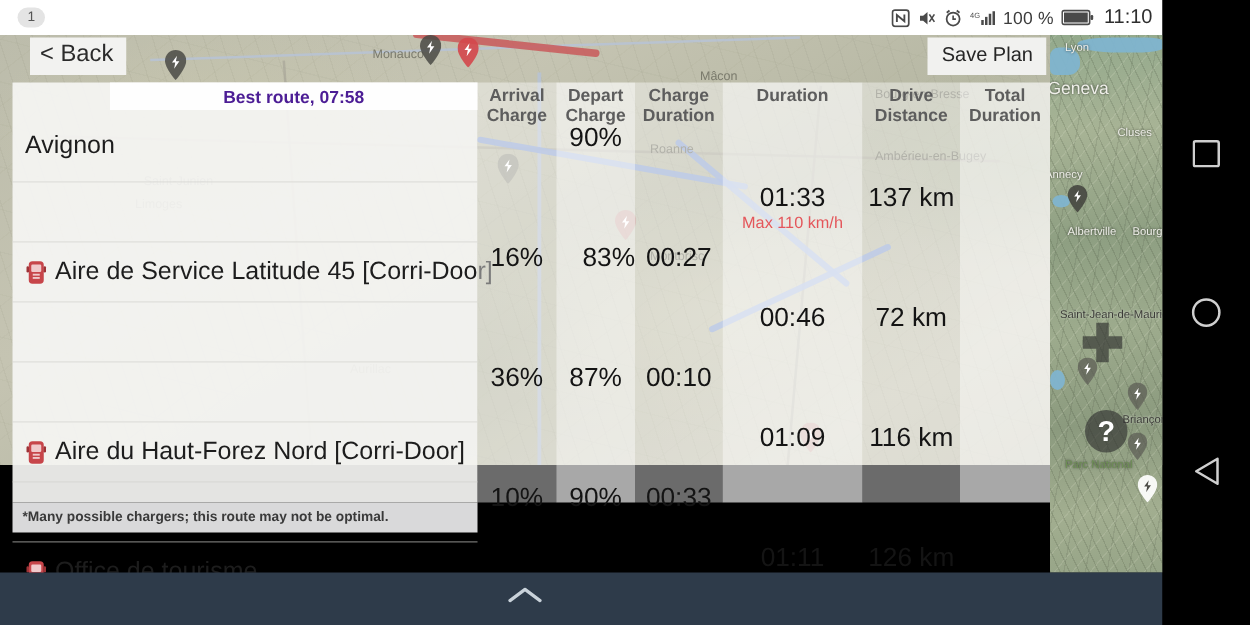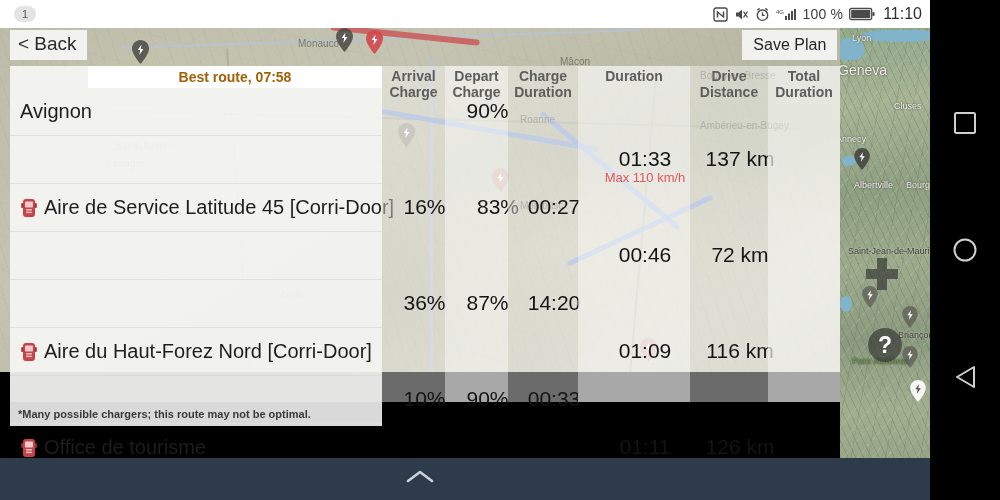--- a/index.html
+++ b/index.html
@@ -33,51 +33,51 @@
       repeating-linear-gradient(14deg, rgba(120,125,100,.18) 0px, rgba(120,125,100,.18) 1px, rgba(0,0,0,0) 1px, rgba(0,0,0,0) 33px);}
   .road{position:absolute;background:#a9a79a;opacity:.75;}
   .riverline{position:absolute;background:#b7c3d8;opacity:.8;}
   .routeline{position:absolute;height:5px;border-radius:3px;background:#8ea6d8;opacity:.85;}
   .route-red{position:absolute;height:6px;border-radius:3px;background:#c9595b;opacity:.85;}
   .maplabel{position:absolute;color:#7a7a6c;font-size:10px;white-space:nowrap;}
   .pin{position:absolute;width:17px;height:24px;}
   .pin svg{display:block;}
 
   
-  .backbtn{position:absolute;left:10px;top:30px;background:#f2f2f0;color:#2b2b2b;
+  .backbtn{position:absolute;left:24px;top:30px;background:#f2f2f0;color:#2b2b2b;
            font-size:19px;padding:4px 10px 5px 8px;border:0;line-height:1.1;}
 
   
   .topright{position:absolute;right:92px;top:30px;display:flex;gap:6px;}
   .topbtn{background:#f1f1ef;color:#262626;font-size:16px;padding:6px 11px;border:0;line-height:1.1;}
 
   
   .panel{position:absolute;left:0;top:66px;width:840px;height:370px;}
   .panel-left{position:absolute;left:10px;top:0;width:372px;height:336px;background:rgba(245,245,243,.93);}
   .besthdr{position:absolute;left:88px;top:0;width:294px;height:22px;background:rgba(255,255,255,.92);
            display:flex;align-items:center;justify-content:center;}
-  .besthdr span{font-size:14px;color:#a16207;font-weight:bold;}
+  .besthdr span{font-size:14px;color:#4c1d95;font-weight:bold;}
   .footnote{position:absolute;left:10px;top:336px;width:372px;height:24px;background:rgba(229,229,230,.95);
             display:flex;align-items:center;}
   .footnote span{font-size:11px;color:#3a3a3a;font-weight:bold;padding-left:8px;}
 
   .rows{position:absolute;left:10px;top:22px;width:372px;}
   .rowname{display:flex;align-items:center;height:48px;padding-left:10px;box-sizing:border-box;
            border-bottom:1px solid rgba(210,210,205,.55);}
   .rowname .nm{font-size:20px;color:#1d1d1d;white-space:nowrap;}
   .chgico{width:18px;height:20px;margin-right:6px;flex:none;}
   .chgico svg{display:block;}
 
   
   .col{position:absolute;top:0;height:336px;}
   .col.sh-a{background:rgba(255,255,255,.42);}
   .col.sh-b{background:rgba(255,255,255,.66);}
   .colhdr{position:absolute;top:2px;width:100%;text-align:center;font-size:14px;color:#5d5d5d;
           font-weight:bold;line-height:16px;}
-  .cell{position:absolute;width:100%;text-align:center;font-size:21px;color:#141414;padding-left:11px;}
+  .cell{position:absolute;width:100%;text-align:center;font-size:21px;color:#141414;}
   .cell .sub{display:block;font-size:13px;color:#e4565a;line-height:15px;margin-top:-1px;}
 
   
   .summary{position:absolute;left:382px;top:404px;width:458px;height:30px;
            background:rgba(255,255,255,.80);}
   .summary .scell{position:absolute;top:0;height:30px;display:flex;align-items:center;
                   justify-content:center;font-size:20px;font-weight:bold;color:#101010;}
 
   
   .rightmap{position:absolute;left:840px;top:28px;width:90px;height:430px;overflow:hidden;
@@ -230,21 +230,21 @@
 
   <div class="panel">
 
     <div class="panel-left"></div>
 
     <div class="besthdr">
       <span>Best route, 07:58</span>
     </div>
 
     <div class="rows" id="name-rows">
-        <div class="rowname" style="height: 48px;">
+        <div class="rowname" style="height: 58px;">
           <span class="nm">Avignon</span>
         </div>
         <div class="rowname" style="height: 48px;">
           <span class="nm"></span>
         </div>
         <div class="rowname" style="height: 48px;">
           <span class="chgico">
             <svg viewBox="0 0 18 20" width="18" height="20">
               <rect x="3" y="1" width="12" height="18" rx="3" fill="#c7454a"></rect>
               <rect x="5" y="3.5" width="8" height="6" rx="1" fill="#f0c9cb"></rect>
@@ -304,21 +304,21 @@
         <div class="colhdr">Depart Charge</div>
         <div class="cell" style="top: 33px;"><span>90%</span></div>
         <div class="cell" style="top: 129px; text-align: right;"><span>83%</span></div>
         <div class="cell" style="top: 225px;"><span>87%</span></div>
         <div class="cell" style="top: 321px;"><span>90%</span></div>
         <div class="cell" style="top: 417px;"><span>91%</span></div>
       </div>
     <div class="col sh-a" id="col-chgdur" style="left:508px;width:70px;">
         <div class="colhdr">Charge Duration</div>
         <div class="cell" style="top: 129px; text-align: center;"><span>00:27</span></div>
-        <div class="cell" style="top: 225px;"><span>14:20</span></div>
+        <div class="cell" style="top: 225px;"><span>00:10</span></div>
         <div class="cell" style="top: 321px;"><span>00:33</span></div>
         <div class="cell" style="top: 417px;"><span>00:34</span></div>
       </div>
     <div class="col sh-b" id="col-dur" style="left:578px;width:112px;">
         <div class="colhdr">Duration</div>
         <div class="cell" style="top: 81px;"><span>01:33</span><span class="sub">Max 110 km/h</span></div>
         <div class="cell" style="top: 177px;"><span>00:46</span></div>
         <div class="cell" style="top: 273px;"><span>01:09</span></div>
         <div class="cell" style="top: 369px;"><span>01:11</span></div>
       </div>
@@ -355,21 +355,21 @@
     <div class="lake" style="left:0px;top:268px;width:12px;height:16px;border-radius:50%;"></div>
 
     <div class="rmlabel" style="left:12px;top:5px;">Lyon</div>
     <div class="rmlabel" style="left:-2px;top:34px;font-size:14px;">Geneva</div>
     <div class="rmlabel" style="left:54px;top:73px;">Cluses</div>
     <div class="rmlabel" style="left:-4px;top:106px;">Annecy</div>
     <div class="rmlabel" style="left:14px;top:152px;">Albertville</div>
     <div class="rmlabel" style="left:66px;top:152px;">Bourg-St-Maurice</div>
     <div class="rmlabel dark" style="left:8px;top:218px;">Saint-Jean-de-Maurienne</div>
     <div class="rmlabel dark" style="left:58px;top:302px;">Briançon</div>
-    <div class="rmlabel" style="left:12px;top:328px;color:#6e8f55;font-weight:bold;">Parc National</div>
+    <div class="rmlabel" style="left:12px;top:338px;color:#6e8f55;">Parc National</div>
 
     <div class="rm-pin" style="left:14px;top:120px;">
       <svg viewBox="0 0 17 24" width="16" height="22">
           <path d="M8.5 0C3.8 0 0 3.8 0 8.5 0 14.5 8.5 24 8.5 24S17 14.5 17 8.5C17 3.8 13.2 0 8.5 0z" fill="#41413c" opacity=".85"></path>
           <path d="M9.6 4.5 5.6 10h2.6l-.9 5 4.2-6h-2.8z" fill="#fff"></path>
         </svg>
     </div>
     <div class="rm-pin" style="left:22px;top:258px;">
       <svg viewBox="0 0 17 24" width="16" height="22">
           <path d="M8.5 0C3.8 0 0 3.8 0 8.5 0 14.5 8.5 24 8.5 24S17 14.5 17 8.5C17 3.8 13.2 0 8.5 0z" fill="#5a5a52" opacity=".7"></path>

